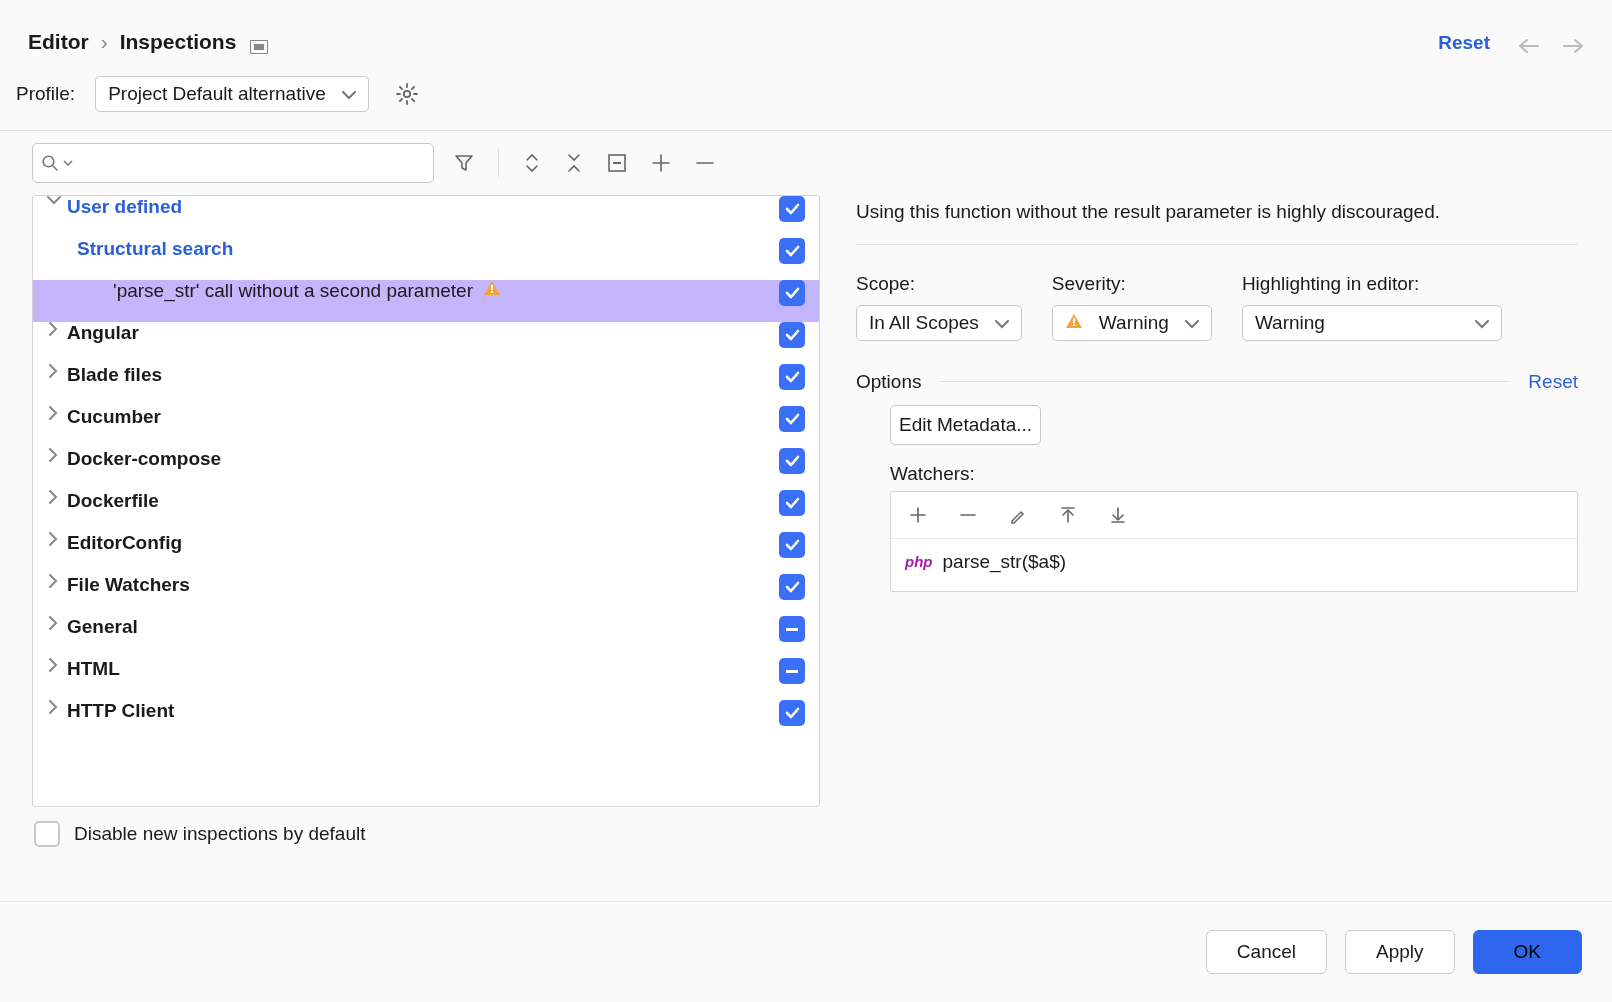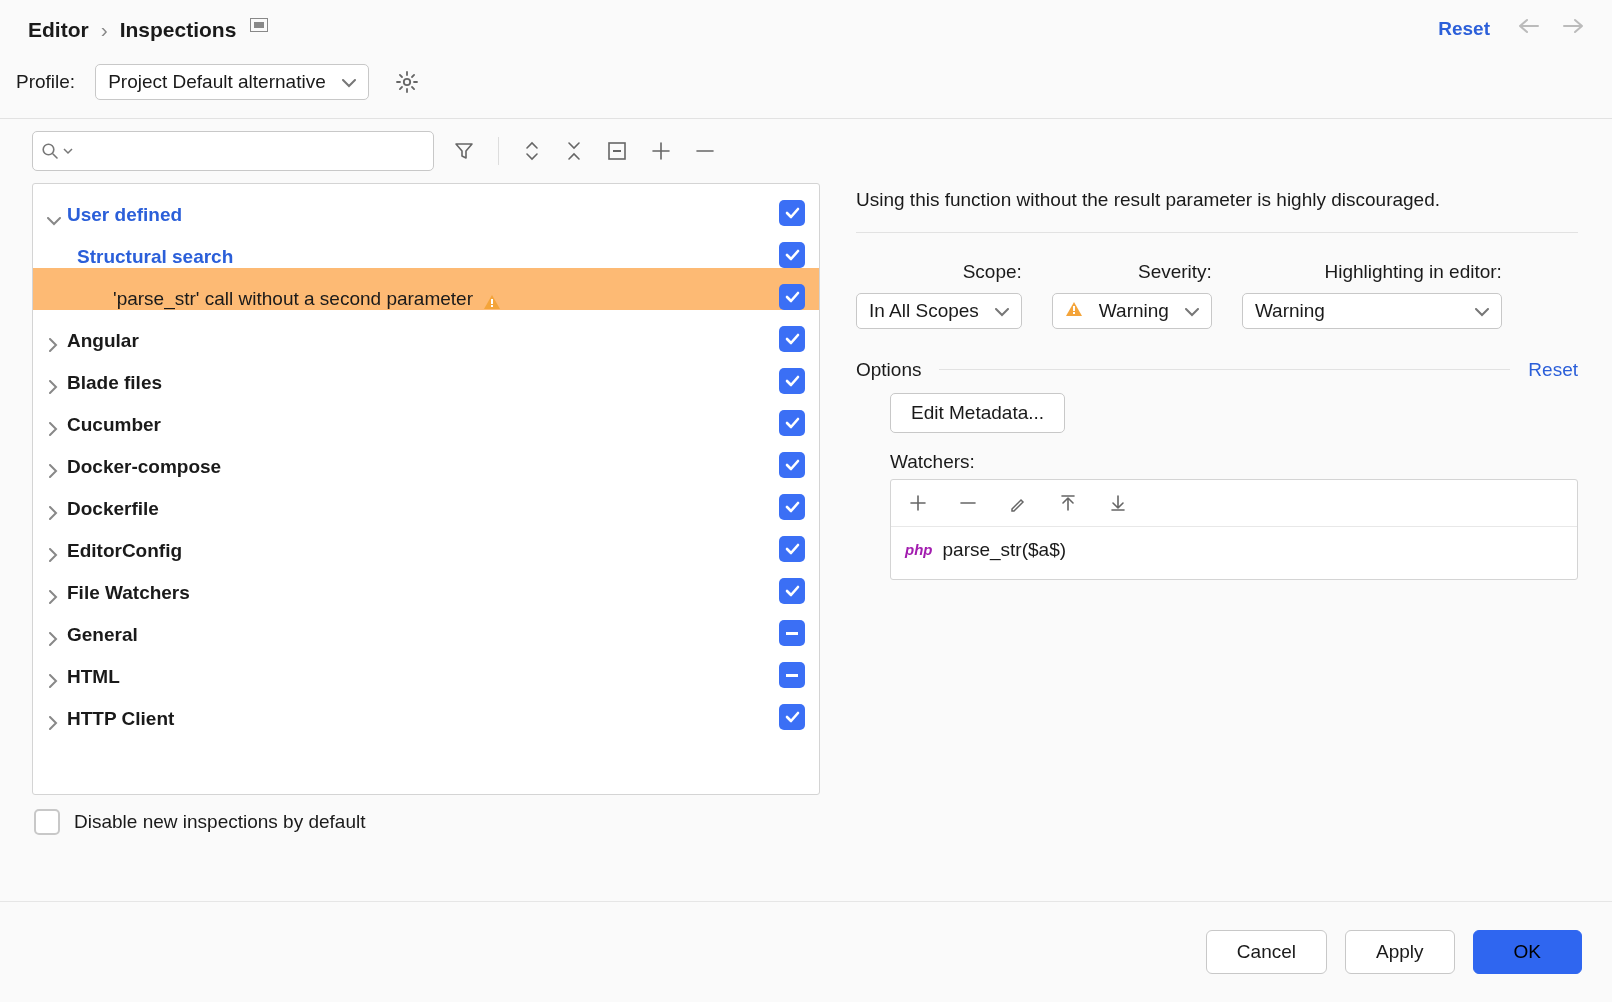--- a/index.html
+++ b/index.html
@@ -6,24 +6,25 @@
   body {
     font-family: -apple-system, BlinkMacSystemFont, "Segoe UI", Arial, sans-serif;
     font-size: 16px;
     background: #fafafa;
     color: #1a1a1a;
     width: 1612px;
     height: 1002px;
   }
   .header {
     display: flex;
-    align-items: flex-start;
+    align-items: flex-end;
     padding: 18px 28px 12px 28px;
     font-size: 21px;
     font-weight: 600;
+    margin-top: 12px;
   }
   .breadcrumb-sep {
     margin: 0 12px;
     color: #888;
     font-weight: 400;
   }
   .breadcrumb-icon {
     margin-left: 14px;
     color: #888;
     display: inline-flex;
@@ -102,27 +103,27 @@
   .tree-panel {
     border: 1px solid #d4d4d4;
     border-radius: 3px;
     background: #fff;
     width: 788px;
     height: 612px;
     overflow: hidden;
   }
   .tree-row {
     display: flex;
-    align-items: flex-end;
+    align-items: flex-start;
     height: 42px;
     font-size: 19px;
     padding-left: 8px;
     padding-right: 8px;
   }
-  .tree-row.selected { background: #fdba74; }
+  .tree-row.selected { background: #c4b5fd; }
   .chev-t {
     width: 26px;
     display: inline-flex;
     justify-content: center;
     color: #888;
   }
   .lbl-bold { font-weight: 600; }
   .lbl-blue { color: #2b5fd9; font-weight: 600; }
   .warn-ic { margin-left: 10px; display: inline-flex; }
   .row-flex { flex: 1; }
@@ -159,39 +160,38 @@
     padding-top: 4px;
     padding-right: 6px;
     font-size: 19px;
   }
   .desc { line-height: 1.4; padding-bottom: 18px; }
   .dhr { border: none; border-top: 1px solid #e2e2e2; }
   .field-row {
     display: flex;
     gap: 30px;
     padding: 28px 0 0 0;
-    text-align: right;
   }
   .field-col { display: flex; flex-direction: column; gap: 10px; }
   .opt-head {
     display: flex;
     align-items: center;
     padding: 30px 0 12px 0;
     gap: 18px;
   }
   .opt-head .lbl { font-size: 19px; }
   .opt-head .line { flex: 1; border-top: 1px solid #e2e2e2; }
   .opt-head .reset2 { color: #2b5fd9; font-size: 19px; }
   .btn {
     display: inline-flex;
     align-items: center;
     border: 1px solid #c8c8c8;
     border-radius: 5px;
     background: #fff;
-    padding: 8px 20px;
+    padding: 8px 8px;
     font-size: 19px;
   }
   .edit-meta { margin-left: 34px; }
   .templates-lbl { margin: 18px 0 6px 34px; font-size: 19px; }
   .templates-box {
     border: 1px solid #d4d4d4;
     border-radius: 3px;
     background: #fff;
     margin-left: 34px;
     margin-right: 0;

